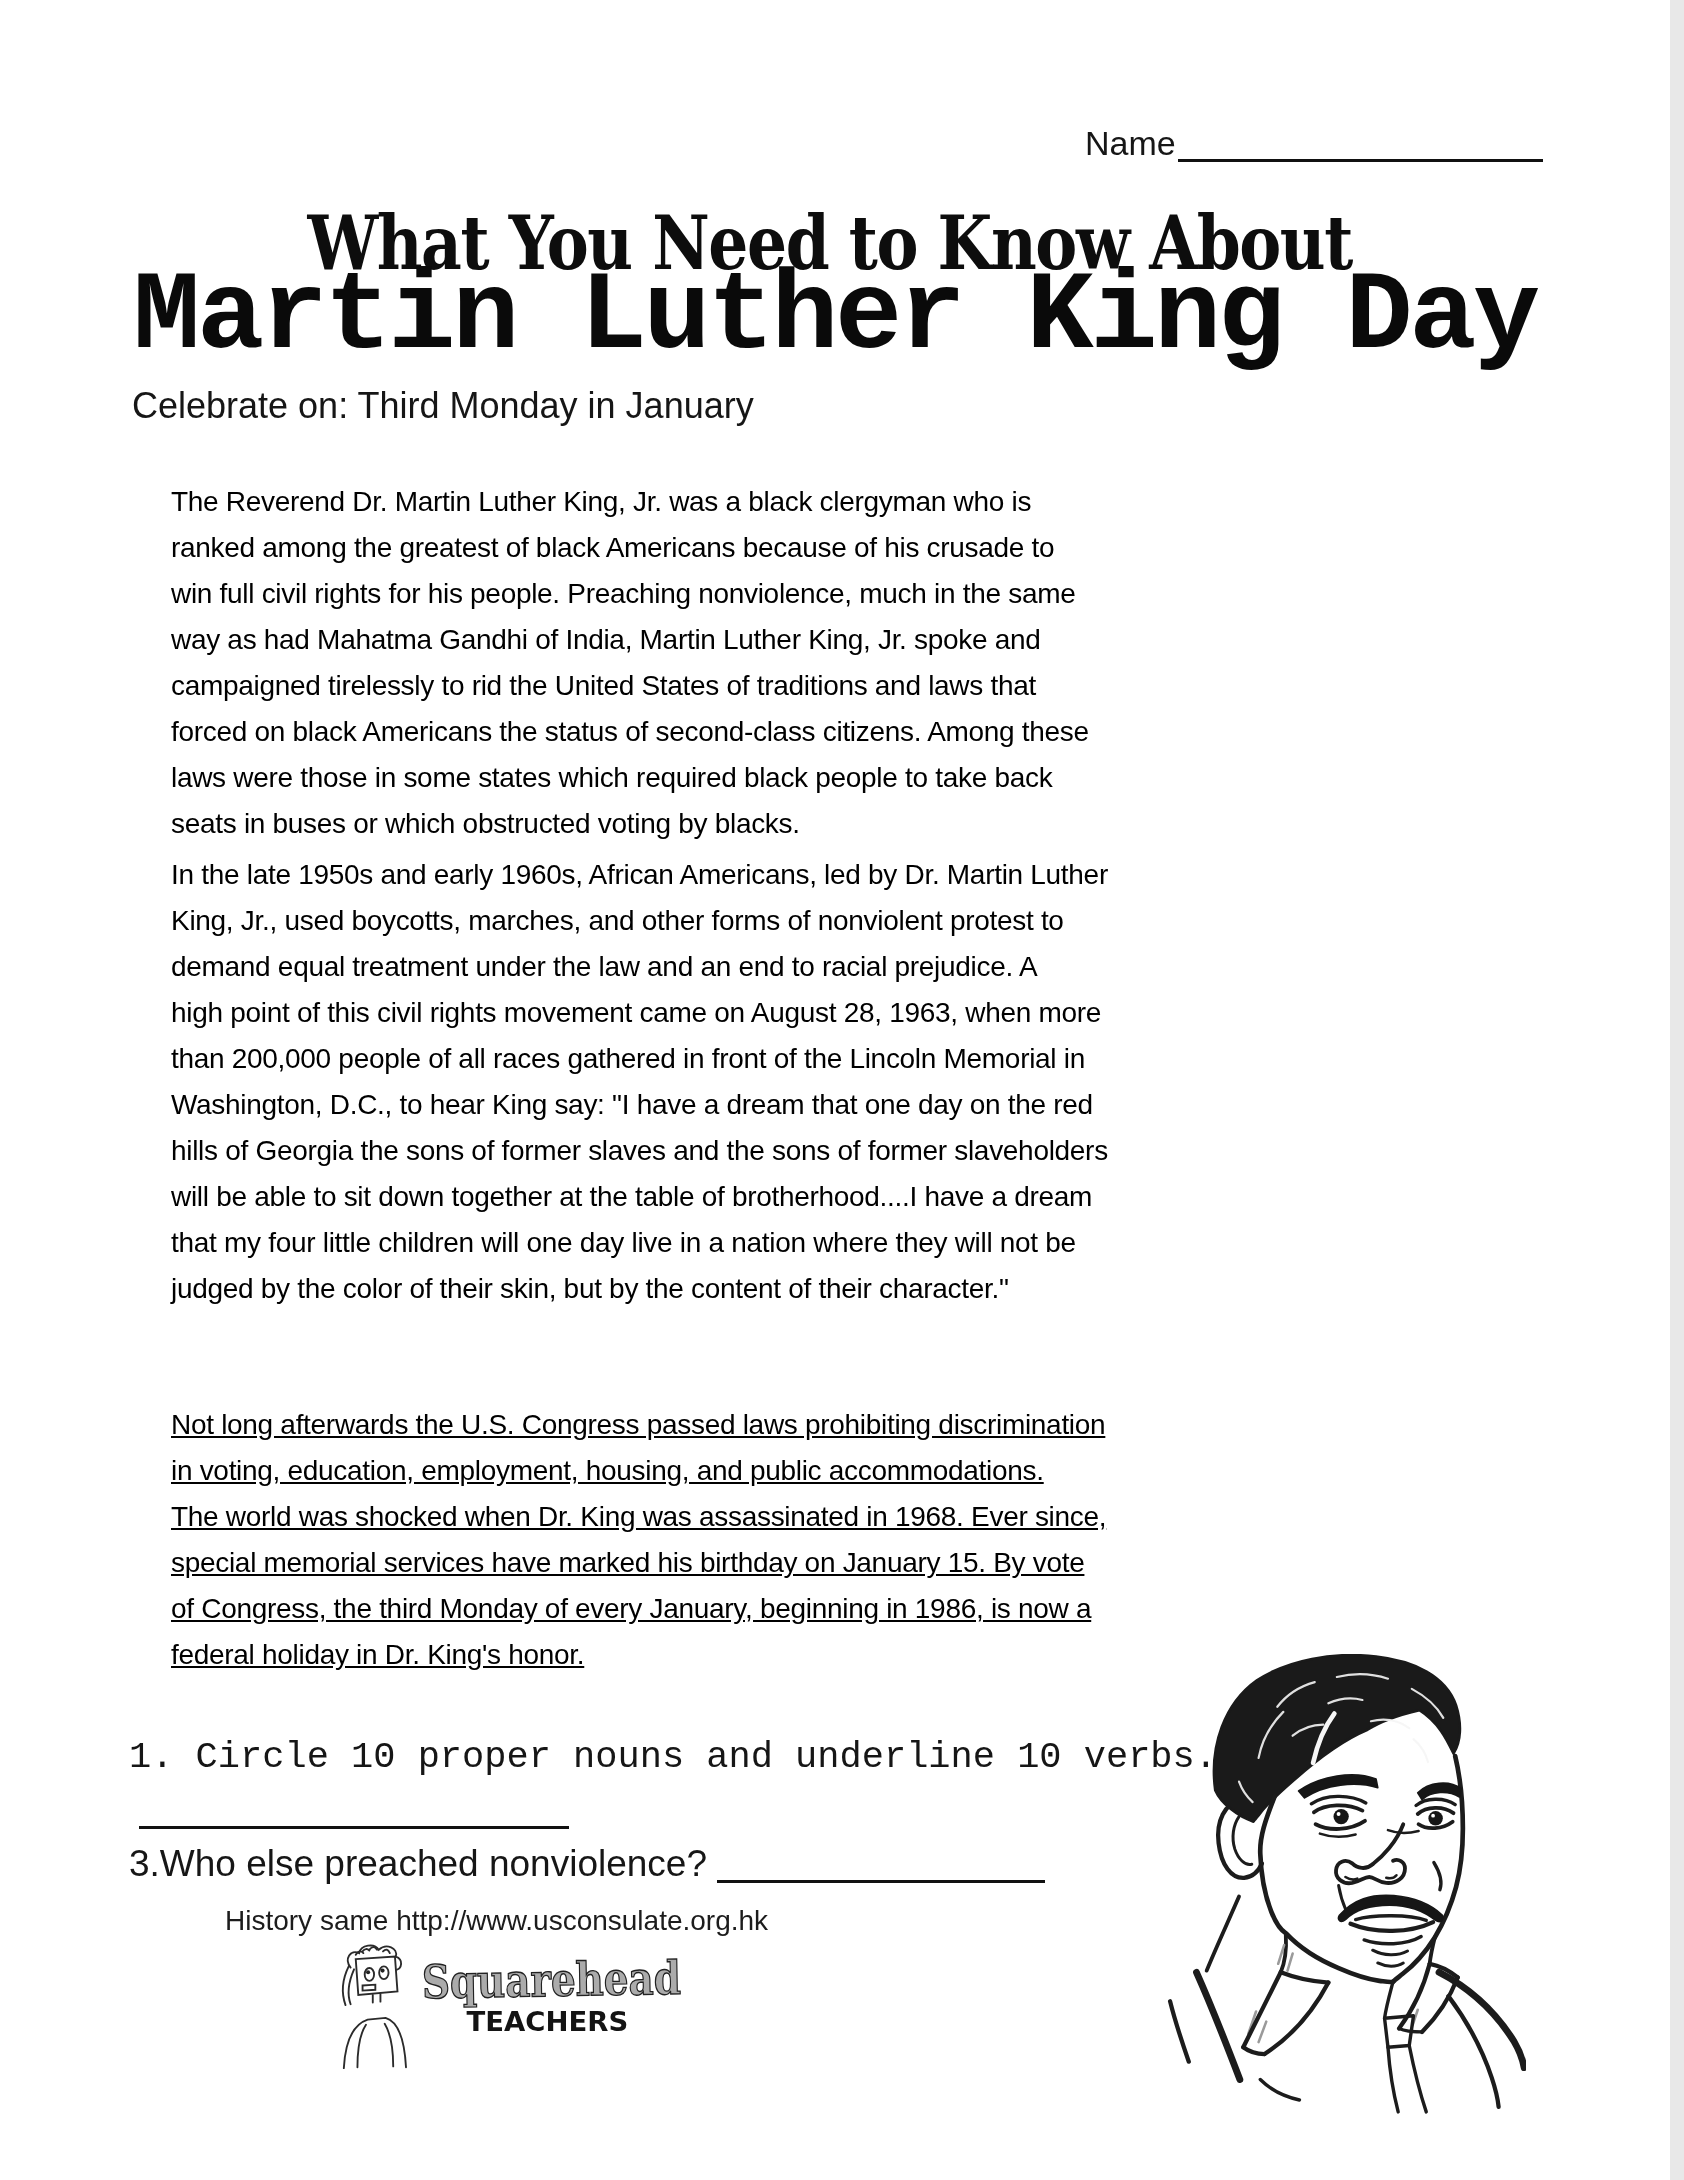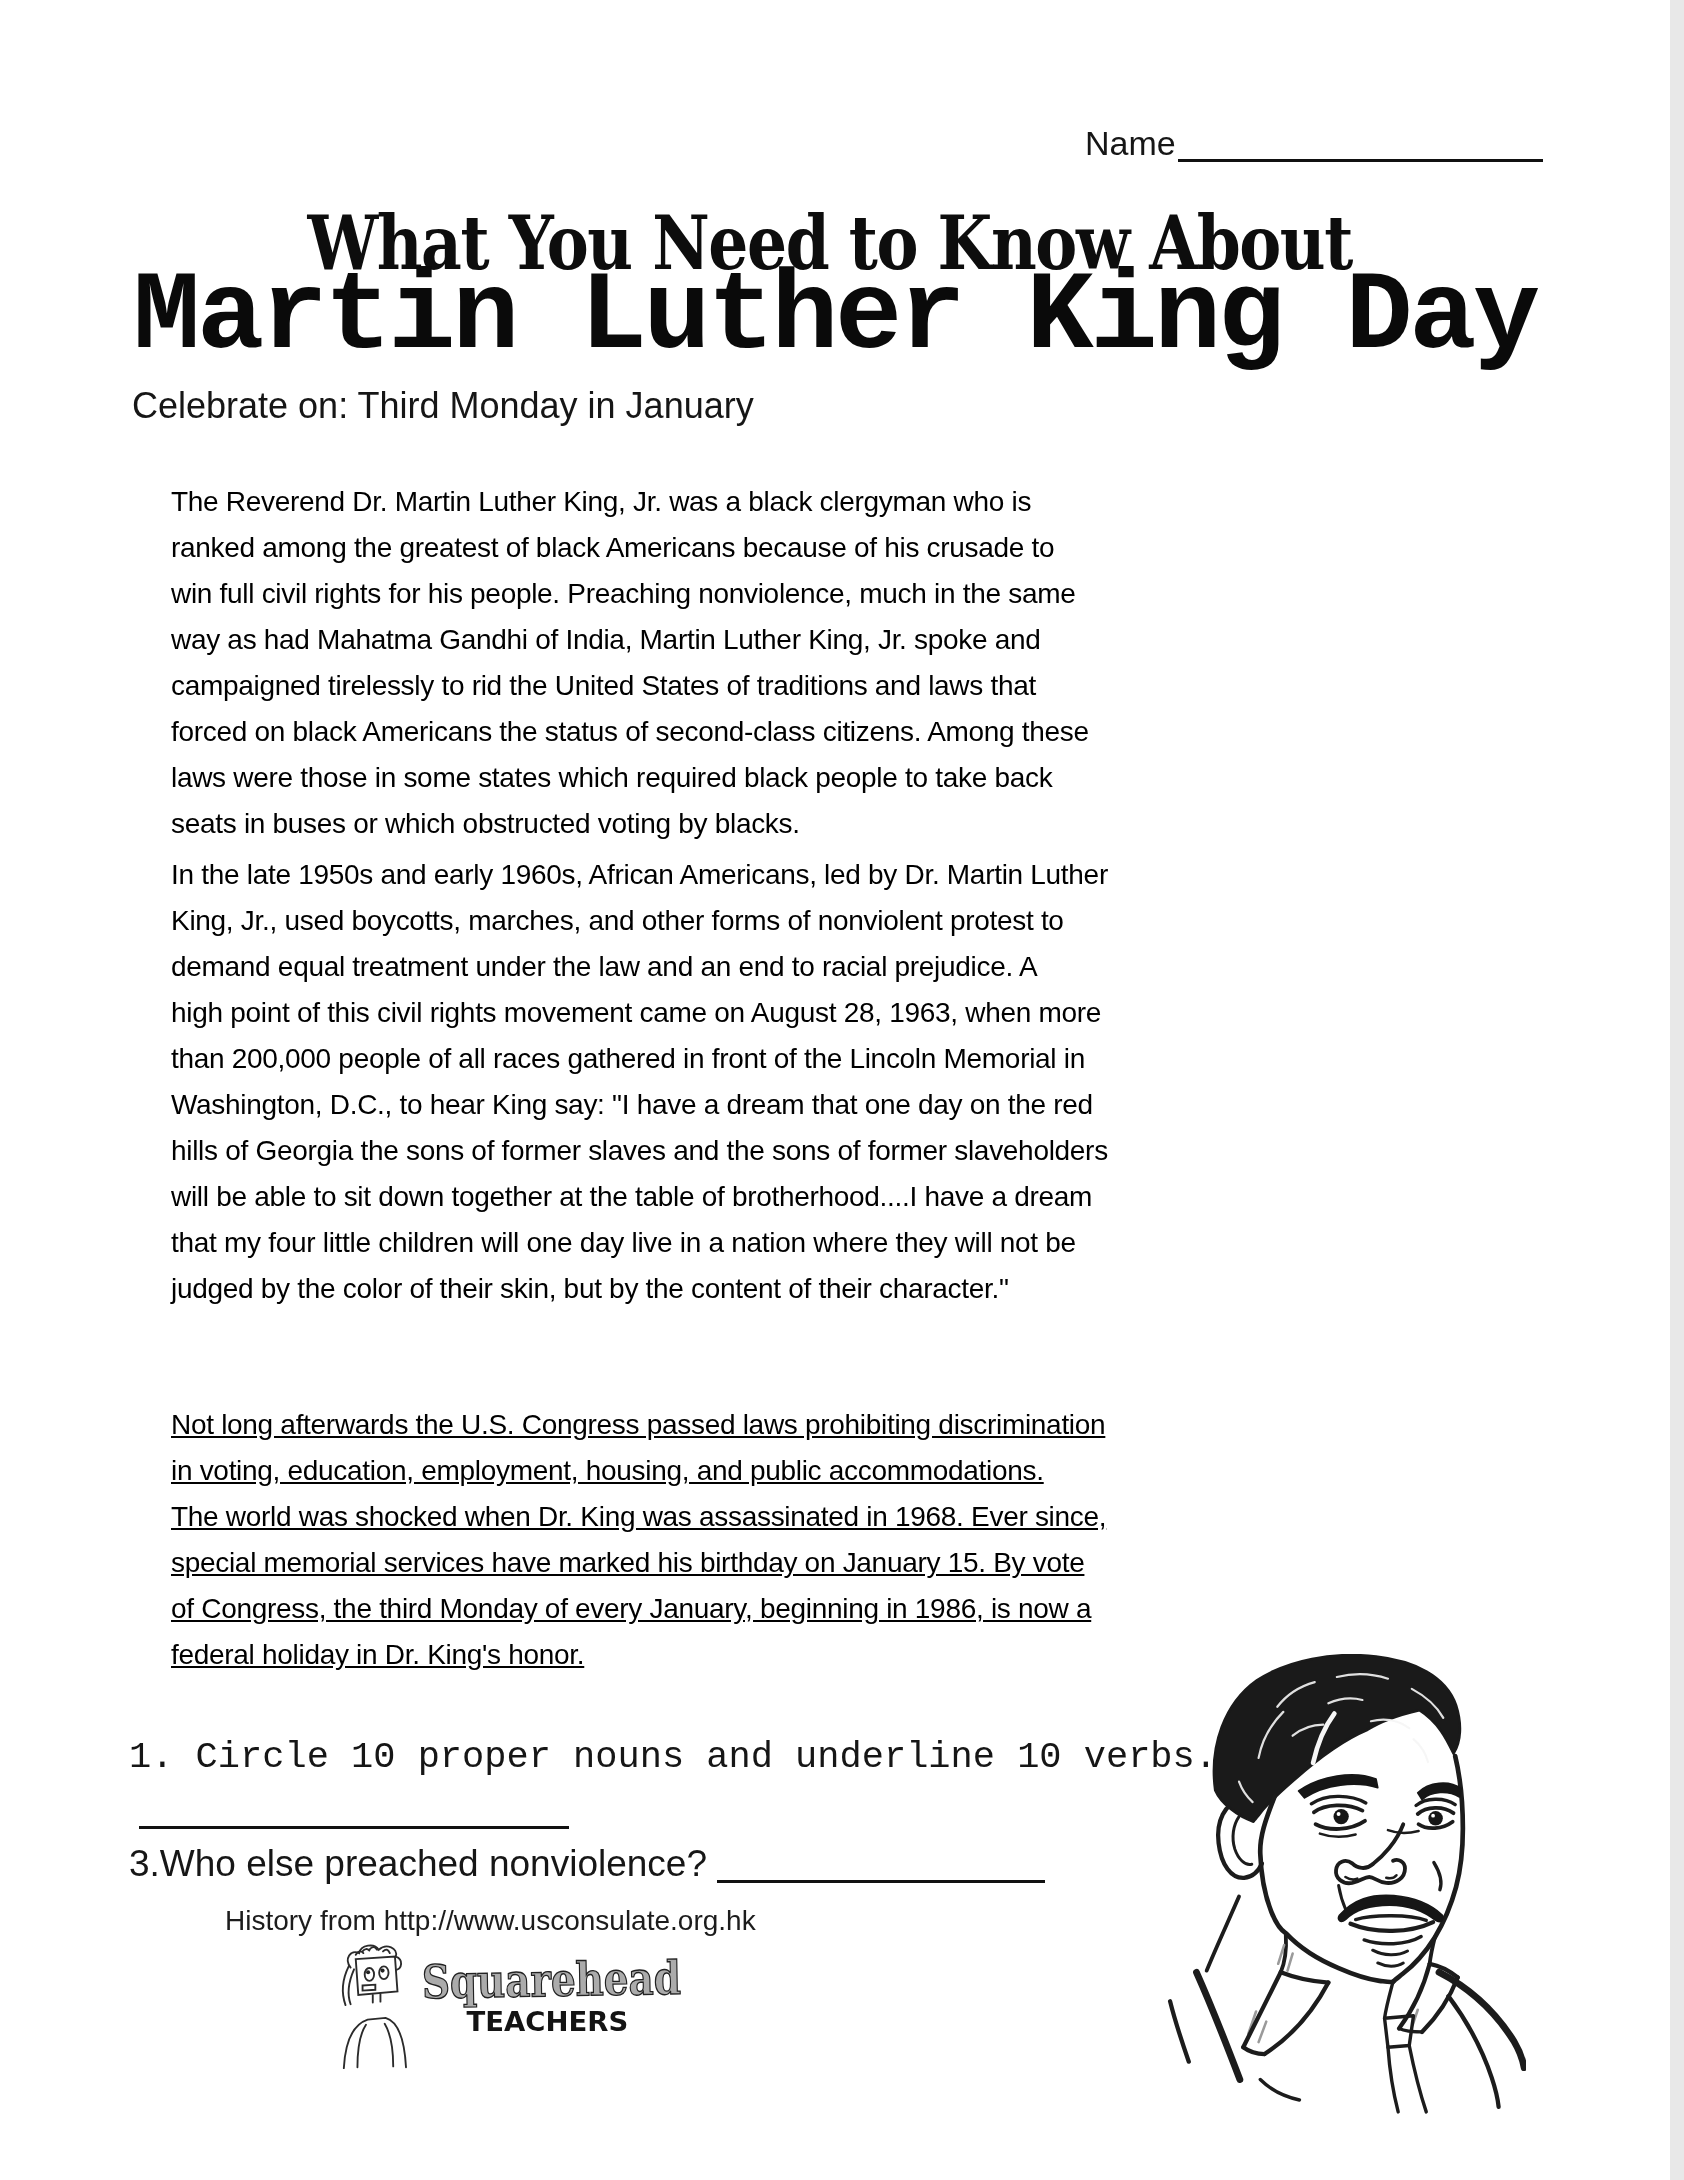--- a/index.html
+++ b/index.html
@@ -92,21 +92,21 @@
   <div class="question q1row">
     <span>1. Circle 10 proper nouns and underline 10 verbs.</span>
   </div>
   <div class="question q2row">
     <span class="blank q2blank"></span>
   </div>
   <div class="question q3row">
     <span>3.Who else preached nonviolence?</span><span class="blank q3blank"></span>
   </div>
 
-  <div class="source">History from http://www.usconsulate.org.hk</div>
+  <div class="source">History same http://www.usconsulate.org.hk</div>
 
   <svg class="logo-svg" viewBox="0 0 432 156" aria-hidden="true">
     <g stroke="#2b2b2b" fill="none" stroke-width="2.2" stroke-linecap="round">
       <path d="M16,30 C8,20 16,8 26,13 C28,3 44,1 49,9 C58,1 72,7 69,17 C78,20 77,32 68,33"></path>
       <path d="M22,15 q4,-7 9,-2 M38,9 q5,-6 9,0 M54,11 q5,-5 8,2 M30,11 q4,-5 8,-1"></path>
       <path d="M14,28 C6,44 5,60 10,74 M20,32 C13,48 12,62 16,73"></path>
       <path d="M22,20 L68,17 L71,58 L25,62 Z" fill="#ffffff"></path>
       <ellipse cx="38" cy="38" rx="5.5" ry="7.5"></ellipse>
       <ellipse cx="55" cy="36" rx="5.5" ry="7.5"></ellipse>
       <circle cx="36.5" cy="35.5" r="2.4" fill="#222" stroke="none"></circle>

